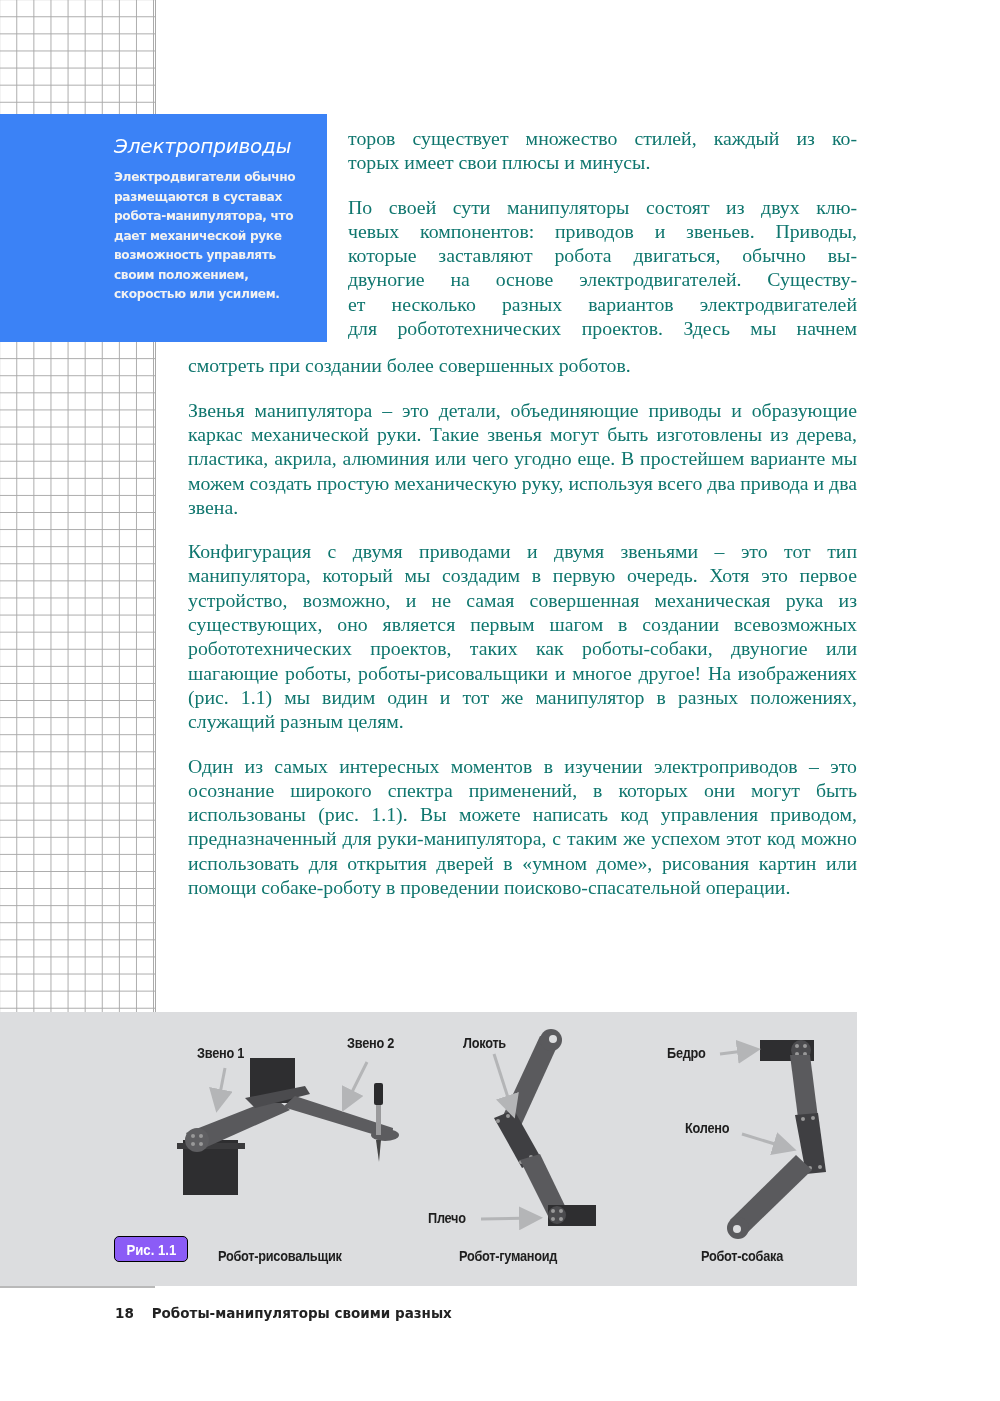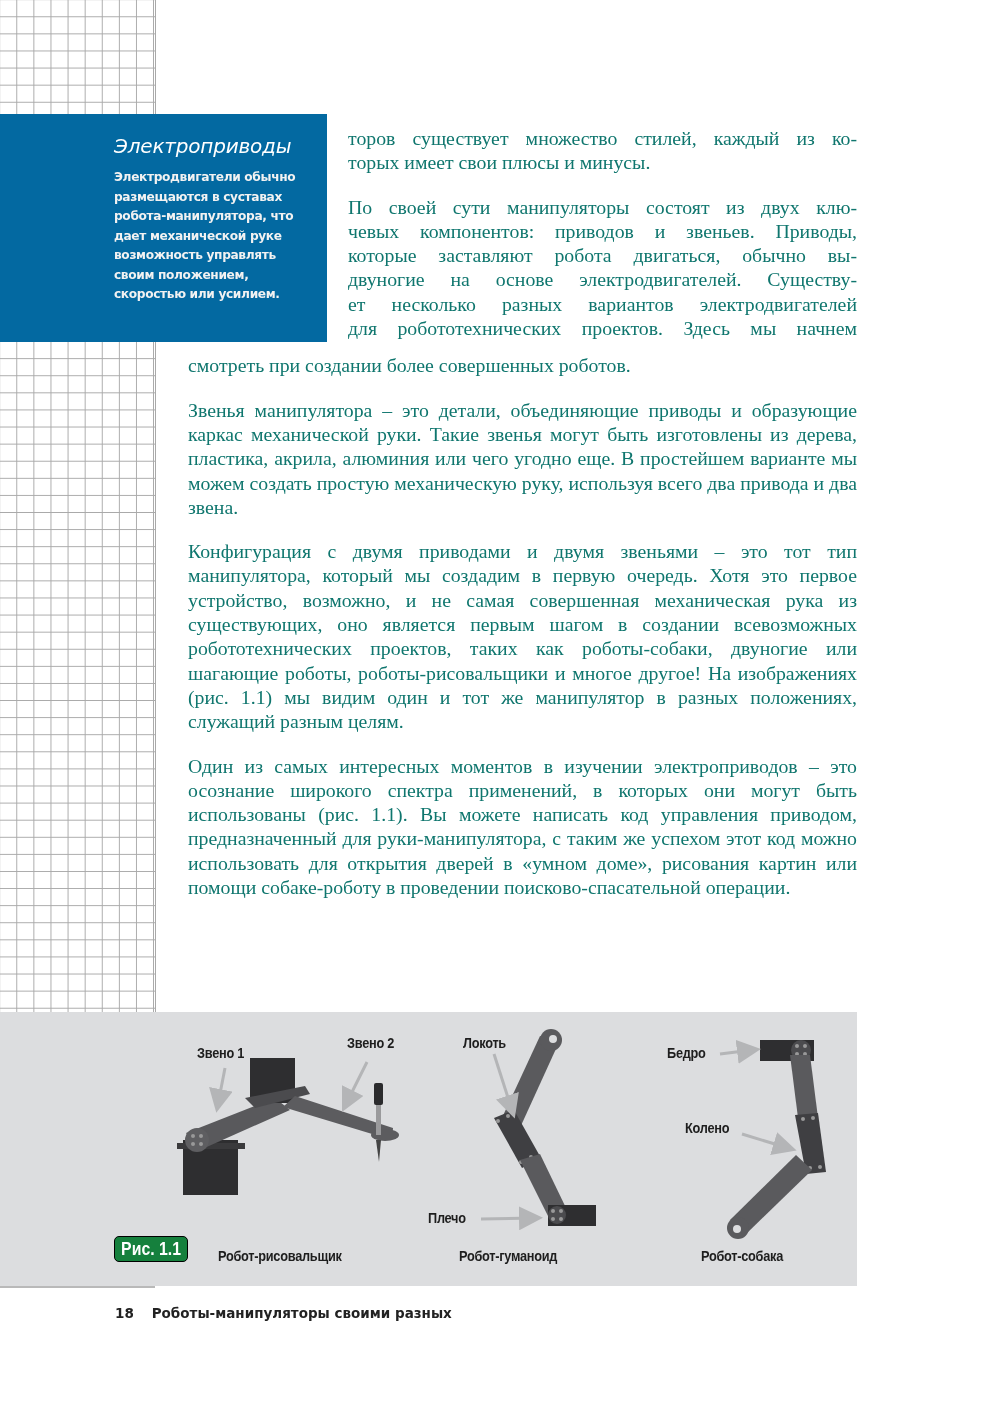--- a/index.html
+++ b/index.html
@@ -12,21 +12,21 @@
     background-color: #fff;
     background-image:
       linear-gradient(to right, #a9a9a9 1.3px, transparent 1.3px),
       linear-gradient(to bottom, #a9a9a9 1.3px, transparent 1.3px);
     background-size: 17.1px 17.1px;
     background-position: 16.3px 16.3px;
     border-right: 1.3px solid #a9a9a9;
   }
   .sidebar {
     position: absolute; left: 0; top: 114px; width: 327px; height: 228px;
-    background: #0369a1; box-sizing: border-box;
+    background: #3b82f6; box-sizing: border-box;
     padding: 20px 16px 0 114px; color: #fff;
   }
   .sidebar-title {
     font-family: "DejaVu Sans", sans-serif; font-style: italic; font-weight: normal;
     font-size: 20px; margin: 0 0 10px 0; letter-spacing: -0.2px; color: #fff;
   }
   .sidebar-body {
     font-family: "DejaVu Sans", sans-serif; font-weight: bold;
     font-size: 12.2px; line-height: 19.5px; letter-spacing: -0.35px; color: #f2f2f2;
   }
@@ -44,22 +44,22 @@
   .figure-underline {
     position: absolute; left: 0; top: 1286px; width: 155px; height: 2px; background: #b9b9b9;
   }
   .fig-label {
     position: absolute; font-family: "Liberation Sans", sans-serif; font-weight: bold;
     font-size: 14.5px; color: #1e1e1e; letter-spacing: -0.3px; transform: scaleX(0.88);
     transform-origin: left center; white-space: nowrap;
   }
   .fig-badge {
     position: absolute; left: 114px; top: 1236px; width: 74px; height: 26px;
-    background: #15803d; color: #fff; border-radius: 5px;
-    font-family: "Liberation Sans", sans-serif; font-weight: bold; font-size: 18px;
+    background: #8b5cf6; color: #fff; border-radius: 5px;
+    font-family: "Liberation Sans", sans-serif; font-weight: bold; font-size: 15px;
     display: flex; align-items: center; justify-content: center;
     border: 1px solid #000; box-sizing: border-box;
   }
   .fig-badge span { display: inline-block; transform: scaleX(0.88); }
   .fig-svg { position: absolute; left: 0; top: 0; }
   .footer {
     position: absolute; top: 1305px; left: 115px;
     font-family: "DejaVu Sans", sans-serif; font-weight: bold; font-size: 13.5px; color: #222;
     white-space: nowrap;
   }

